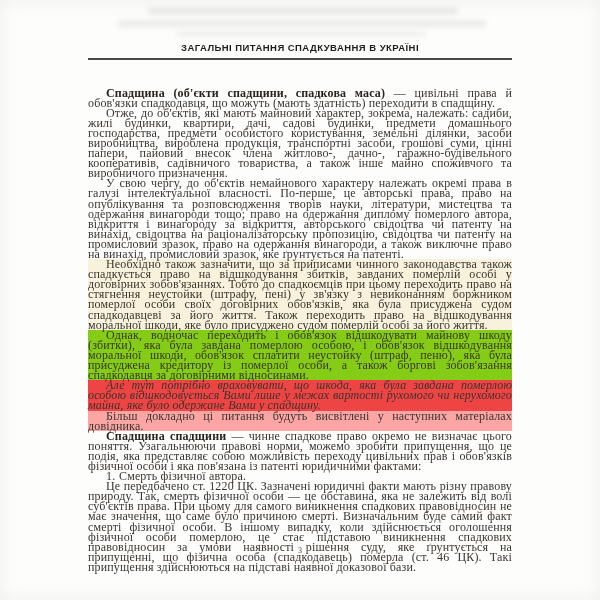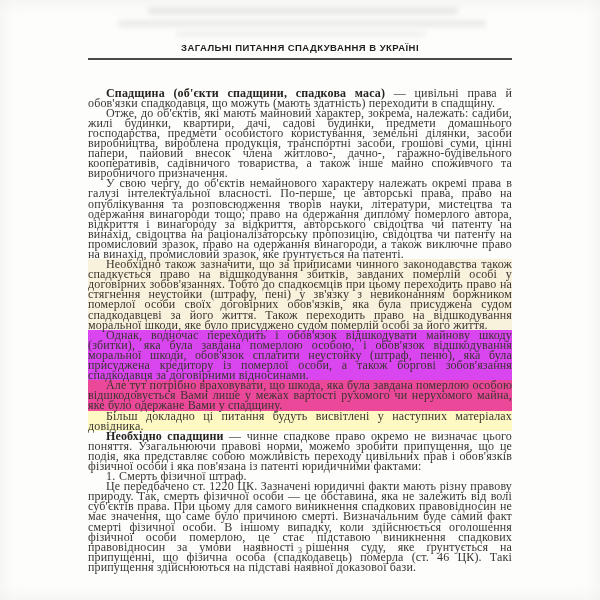--- a/index.html
+++ b/index.html
@@ -94,23 +94,23 @@
 
   <div class="content">
     <div class="doc-title">ЗАГАЛЬНІ ПИТАННЯ СПАДКУВАННЯ В УКРАЇНІ</div>
     <div class="title-rule"></div>
 
     <div class="body-text" id="paragraphs">
         <p><b>Спадщина (об'єкти спадщини, спадкова маса)</b><span> — цивільні права й обов'язки спадкодавця, що можуть (мають здатність) переходити в спадщину.</span></p>
         <p><span>Отже, до об'єктів, які мають майновий характер, зокрема, належать: садиби, жилі будинки, квартири, дачі, садові будинки, предмети домашнього господарства, предмети особистого користування, земельні ділянки, засоби виробництва, вироблена продукція, транспортні засоби, грошові суми, цінні папери, пайовий внесок члена житлово-, дачно-, гаражно-будівельного кооперативів, садівничого товариства, а також інше майно споживчого та виробничого призначення.</span></p>
         <p><span>У свою чергу, до об'єктів немайнового характеру належать окремі права в галузі інтелектуальної власності. По-перше, це авторські права, право на опублікування та розповсюдження творів науки, літератури, мистецтва та одержання винагороди тощо; право на одержання диплому померлого автора, відкриття і винагороду за відкриття, авторського свідоцтва чи патенту на винахід, свідоцтва на раціоналізаторську пропозицію, свідоцтва чи патенту на промисловий зразок, право на одержання винагороди, а також виключне право на винахід, промисловий зразок, яке ґрунтується на патенті.</span></p>
         <p style="background-color: rgb(248, 242, 221);"><span>Необхідно також зазначити, що за приписами чинного законодавства також спадкується право на відшкодування збитків, завданих померлій особі у договірних зобов'язаннях. Тобто до спадкоємців при цьому переходить право на стягнення неустойки (штрафу, пені) у зв'язку з невиконанням боржником померлої особи своїх договірних обов'язків, яка була присуджена судом спадкодавцеві за його життя. Також переходить право на відшкодування моральної шкоди, яке було присуджено судом померлій особі за його життя.</span></p>
-        <p style="background-color: #d946ef;"><span>Однак, водночас переходить і обов'язок відшкодувати майнову шкоду (збитки), яка була завдана померлою особою, і обов'язок відшкодування моральної шкоди, обов'язок сплатити неустойку (штраф, пеню), яка була присуджена кредитору із померлої особи, а також боргові зобов'язання спадкодавця за договірними відносинами.</span></p>
-        <p style="background-color: #ec4899;"><span>Але тут потрібно враховувати, що шкода, яка була завдана померлою особою відшкодовується Вами лише у межах вартості рухомого чи нерухомого майна, яке було одержане Вами у спадщину.</span></p>
-        <p style="background-color: #fef9c3;"><span>Більш докладно ці питання будуть висвітлені у наступних матеріалах довідника.</span></p>
-        <p><b>Необхідно спадщини</b><span> — чинне спадкове право окремо не визначає цього поняття. Узагальнюючи правові норми, можемо зробити припущення, що це подія, яка представляє собою можливість переходу цивільних прав і обов'язків фізичної особи і яка пов'язана із патенті юридичними фактами:</span></p>
-        <p class="list-item"><span class="marker">1.</span><span>Смерть фізичної штраф.</span></p>
+        <p style="background-color: #84cc16;"><span>Однак, водночас переходить і обов'язок відшкодувати майнову шкоду (збитки), яка була завдана померлою особою, і обов'язок відшкодування моральної шкоди, обов'язок сплатити неустойку (штраф, пеню), яка була присуджена кредитору із померлої особи, а також боргові зобов'язання спадкодавця за договірними відносинами.</span></p>
+        <p style="background-color: #ef4444; font-style: italic;"><span>Але тут потрібно враховувати, що шкода, яка була завдана померлою особою відшкодовується Вами лише у межах вартості рухомого чи нерухомого майна, яке було одержане Вами у спадщину.</span></p>
+        <p style="background-color: #fca5a5;"><span>Більш докладно ці питання будуть висвітлені у наступних матеріалах довідника.</span></p>
+        <p><b>Спадщина спадщини</b><span> — чинне спадкове право окремо не визначає цього поняття. Узагальнюючи правові норми, можемо зробити припущення, що це подія, яка представляє собою можливість переходу цивільних прав і обов'язків фізичної особи і яка пов'язана із патенті юридичними фактами:</span></p>
+        <p class="list-item"><span class="marker">1.</span><span>Смерть фізичної автора.</span></p>
         <p><span>Це передбачено ст. 1220 ЦК. Зазначені юридичні факти мають різну правову природу. Так, смерть фізичної особи — це обставина, яка не залежить від волі суб'єктів права. При цьому для самого виникнення спадкових правовідносин не має значення, що саме було причиною смерті. Визначальним буде самий факт смерті фізичної особи. В іншому випадку, коли здійснюється оголошення фізичної особи померлою, це стає підставою виникнення спадкових правовідносин за умови наявності рішення суду, яке ґрунтується на припущенні, що фізична особа (спадкодавець) померла (ст. 46 ЦК). Такі припущення здійснюються на підставі наявної доказової бази.</span></p>
       </div>
   </div>
 
   <div class="page-number">3</div>
 </div>
 
 </body></html>

